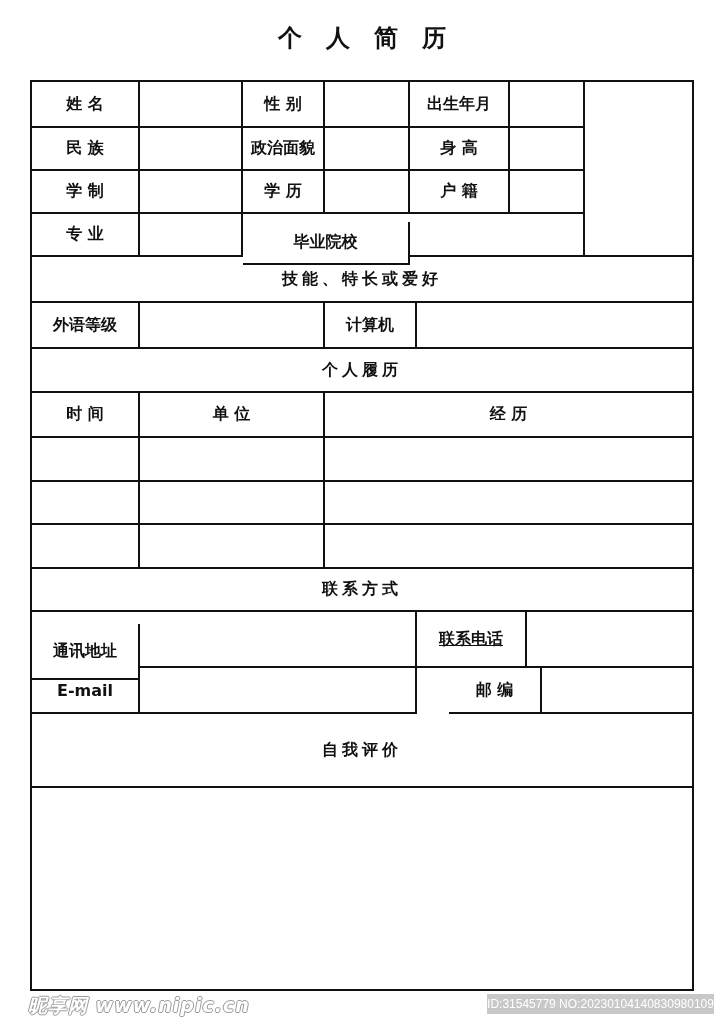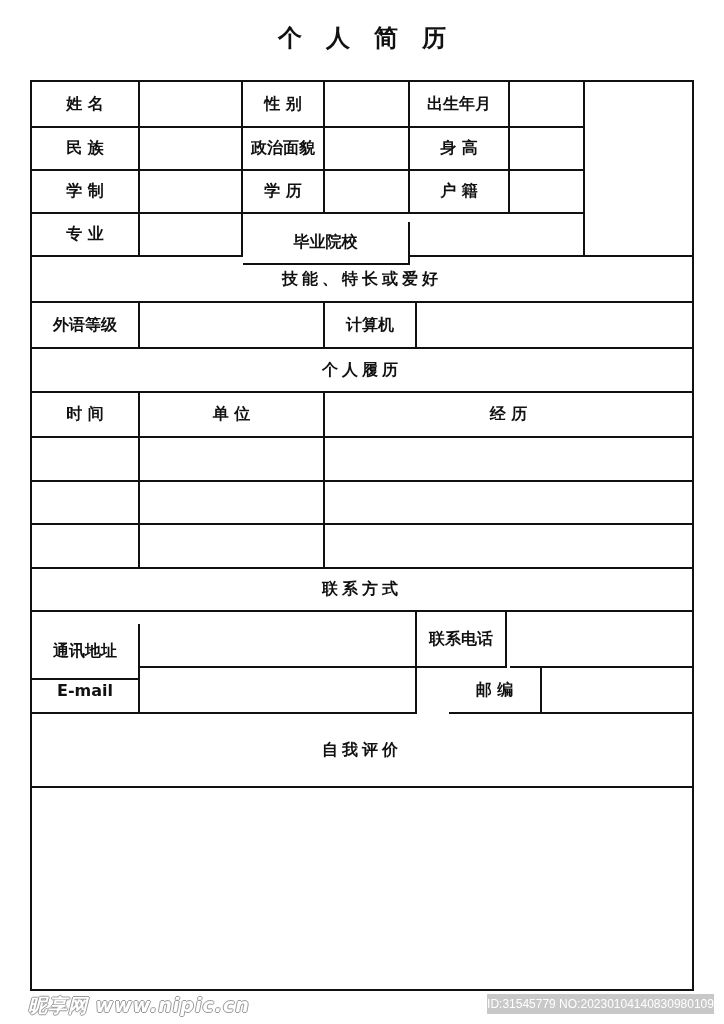--- a/index.html
+++ b/index.html
@@ -94,21 +94,21 @@
   <div class="cell nr" style="left:293px;top:400px;width:367px;height:43px;"></div>
 
   <div class="cell" style="left:0;top:443px;width:108px;height:44px;"></div>
   <div class="cell" style="left:108px;top:443px;width:185px;height:44px;"></div>
   <div class="cell nr" style="left:293px;top:443px;width:367px;height:44px;"></div>
 
   <div class="cell nr section" style="left:0;top:487px;width:660px;height:43px;">联系方式</div>
 
   <div class="cell" style="left:0;top:542px;width:108px;height:56px;">通讯地址</div>
   <div class="cell" style="left:108px;top:530px;width:277px;height:56px;"></div>
-  <div class="cell" style="left:385px;top:530px;width:90px;height:56px;">联系电话</div>
+  <div class="cell" style="left:385px;top:530px;width:110px;height:56px;text-decoration:underline;">联系电话</div>
   <div class="cell nr" style="left:478px;top:530px;width:182px;height:56px;"></div>
 
   <div class="cell" style="left:0;top:586px;width:108px;height:46px;">E-mail</div>
   <div class="cell" style="left:108px;top:586px;width:277px;height:46px;"></div>
   <div class="cell" style="left:385px;top:586px;width:93px;height:46px;margin-left:32px;">邮 编</div>
   <div class="cell nr" style="left:478px;top:586px;width:182px;height:46px;"></div>
 
   <div class="cell nr section" style="left:0;top:632px;width:660px;height:74px;">自我评价</div>
 
   <div class="cell nr nb" style="left:0;top:706px;width:660px;height:201px;"></div>

